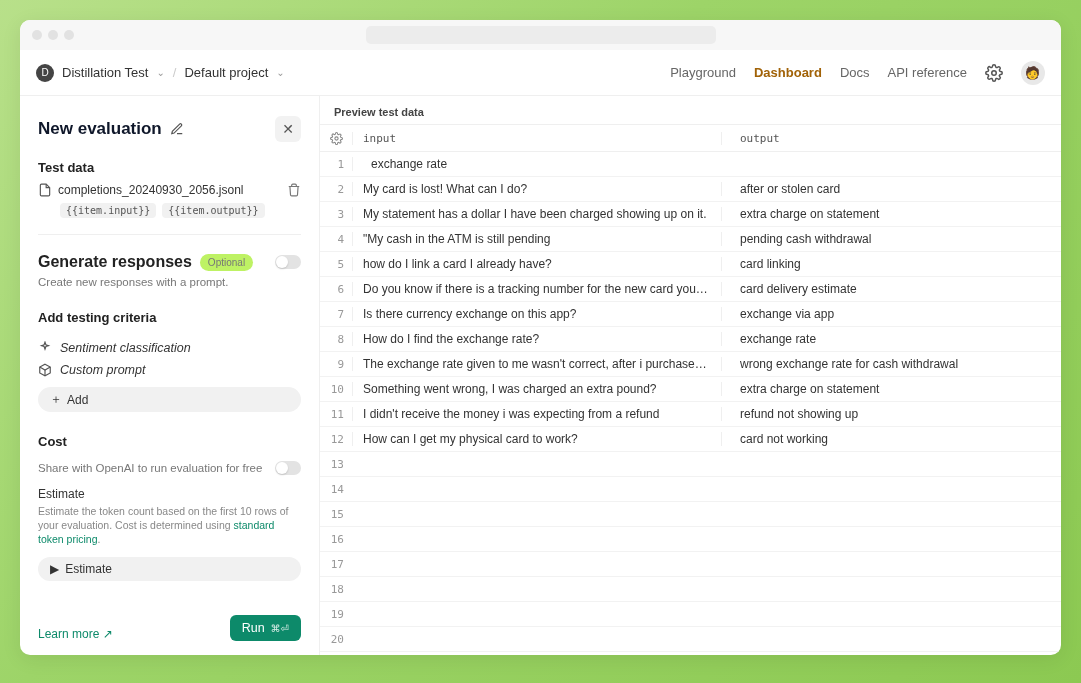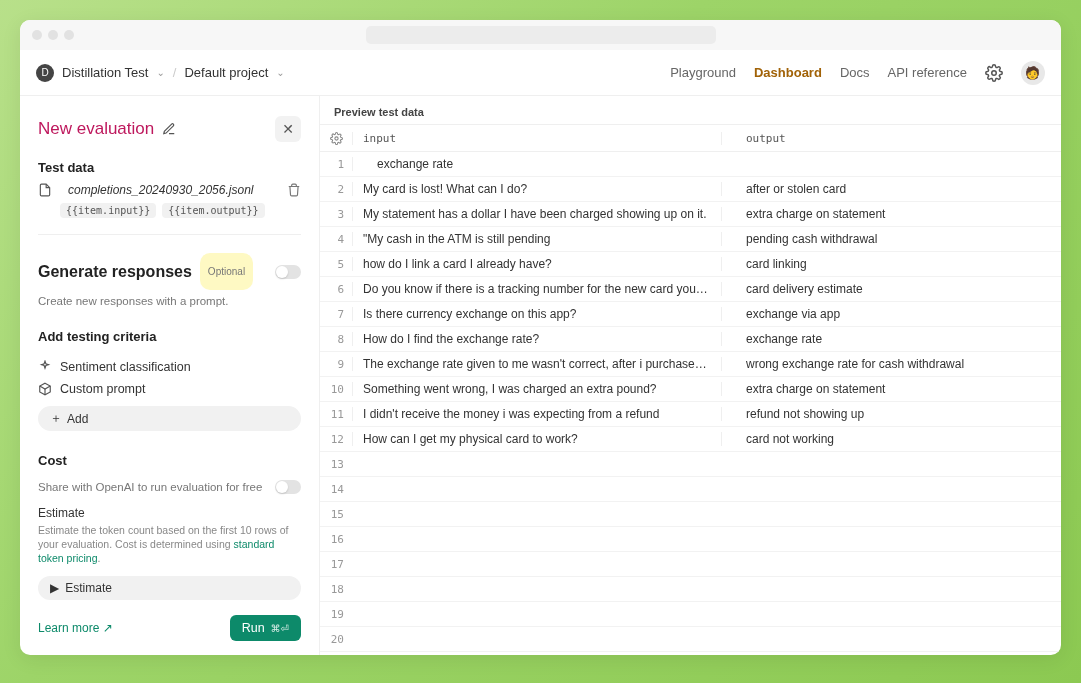--- a/index.html
+++ b/index.html
@@ -66,91 +66,91 @@
   .body { flex: 1; display: flex; overflow: hidden; }
   .sidepanel {
     width: 300px;
     border-right: 1px solid #efefef;
     padding: 20px 18px 14px 18px;
     display: flex;
     flex-direction: column;
     font-size: 13px;
   }
   .hrow { display: flex; align-items: center; gap: 8px; }
-  .h-title { font-size: 17px; font-weight: 400; color: #be185d; }
+  .h-title { font-size: 17px; font-weight: 700; color: #0f172a; }
   .pencil { width: 14px; height: 14px; color: #555; cursor: pointer; }
   .close-btn {
     margin-left: auto;
     width: 26px; height: 26px; border-radius: 6px;
     background: #f2f2f2; display: flex; align-items: center; justify-content: center;
     cursor: pointer; color: #555; font-size: 14px;
   }
   .section-title { font-size: 13px; font-weight: 600; color: #222; margin-top: 18px; margin-bottom: 8px; }
-  .file-row { display: flex; align-items: center; gap: 16px; font-style: italic; }
+  .file-row { display: flex; align-items: center; gap: 6px; }
   .file-icon { width: 14px; height: 14px; color: #555; }
   .file-name { font-size: 12px; color: #333; flex: 1; }
   .trash { width: 14px; height: 14px; color: #777; cursor: pointer; }
   .chips { display: flex; gap: 6px; margin-top: 6px; margin-left: 22px; }
   .chip {
     font-family: ui-monospace, Menlo, monospace;
     font-size: 10px;
     background: #f1f1f1; color: #555;
     padding: 2px 6px; border-radius: 4px;
   }
   .divider { height: 1px; background: #efefef; margin: 16px 0 0 0; }
   .gen-row { display: flex; align-items: center; gap: 8px; margin-top: 18px; }
   .gen-title { font-size: 16px; font-weight: 600; color: #222; }
   .optional-pill {
-    font-size: 10px; background: #fef9c3; color: #777; padding: 13px 8px; border-radius: 10px;
+    font-size: 10px; background: #bef264; color: #777; padding: 3px 8px; border-radius: 10px;
   }
   .toggle {
     margin-left: auto; width: 26px; height: 14px; background: #e3e3e3; border-radius: 8px;
     position: relative; cursor: pointer;
   }
   .toggle::after {
     content: ""; position: absolute; width: 12px; height: 12px; background: #fff;
     border-radius: 50%; top: 1px; left: 1px; box-shadow: 0 1px 2px rgba(0,0,0,0.15);
   }
   .sub { font-size: 11.5px; color: #777; margin-top: 5px; }
-  .criteria-item { display: flex; align-items: center; gap: 8px; margin-top: 8px; font-size: 12.5px; color: #333; }
+  .criteria-item { display: flex; align-items: center; gap: 8px; margin-top: 8px; font-size: 12.5px; color: #333; font-style: italic; }
   .crit-icon { width: 14px; height: 14px; color: #555; }
   .add-btn {
     display: inline-flex; align-items: center; gap: 5px;
     background: #f1f1f1; border-radius: 14px; padding: 4px 12px;
     font-size: 12px; color: #333; margin-top: 10px; cursor: pointer;
   }
   .share-row { display: flex; align-items: center; margin-top: 4px; }
   .share-text { font-size: 11.5px; color: #777; flex: 1; }
   .est-title { font-size: 12px; font-weight: 500; color: #333; margin-top: 12px; }
   .est-text { font-size: 10.5px; color: #888; margin-top: 3px; line-height: 1.35; }
   .link { color: #0d8a6a; }
   .estimate-btn {
     display: inline-flex; align-items: center; gap: 6px;
     background: #f1f1f1; border-radius: 14px; padding: 5px 12px;
     font-size: 12px; color: #333; margin-top: 10px; cursor: pointer;
   }
-  .footer-row { margin-top: auto; display: flex; align-items: center; padding-top: 14px; }
+  .footer-row { margin-top: auto; display: flex; align-items: flex-end; padding-top: 14px; }
   .learn { font-size: 12px; color: #0d8a6a; cursor: pointer; }
   .run-btn {
     margin-left: auto; background: #0d8a6a; color: #fff;
     border-radius: 6px; padding: 6px 12px; font-size: 12.5px;
     display: flex; align-items: center; gap: 6px; cursor: pointer;
   }
   .kbd { font-size: 10px; opacity: 0.85; }
   .preview { flex: 1; display: flex; flex-direction: column; overflow: hidden; }
   .preview-header { font-size: 11px; font-weight: 600; color: #444; padding: 10px 14px 6px 14px; }
   .table-head {
     display: flex; align-items: center; border-top: 1px solid #efefef; border-bottom: 1px solid #efefef;
     font-family: ui-monospace, Menlo, monospace; font-size: 11px; color: #555;
     height: 28px;
   }
   .col-gear { width: 32px; display: flex; justify-content: center; color: #888; }
   .col-num { width: 32px; text-align: right; padding-right: 8px; color: #999; font-family: ui-monospace, monospace; font-size: 11px; }
   .col-input { flex: 1; padding: 0 10px; border-left: 1px solid #efefef; }
-  .col-output { width: 340px; padding: 0 24px; border-left: 1px solid #efefef; }
+  .col-output { width: 340px; padding: 0 18px; border-left: 1px solid #efefef; }
   .rows { flex: 1; overflow: hidden; }
   .row {
     display: flex; align-items: center; height: 25px;
     border-bottom: 1px solid #f2f2f2;
     font-size: 12px; color: #333;
   }
   .row .col-input, .row .col-output { white-space: nowrap; overflow: hidden; text-overflow: ellipsis; }
 </style>
 </head>
 <body>

